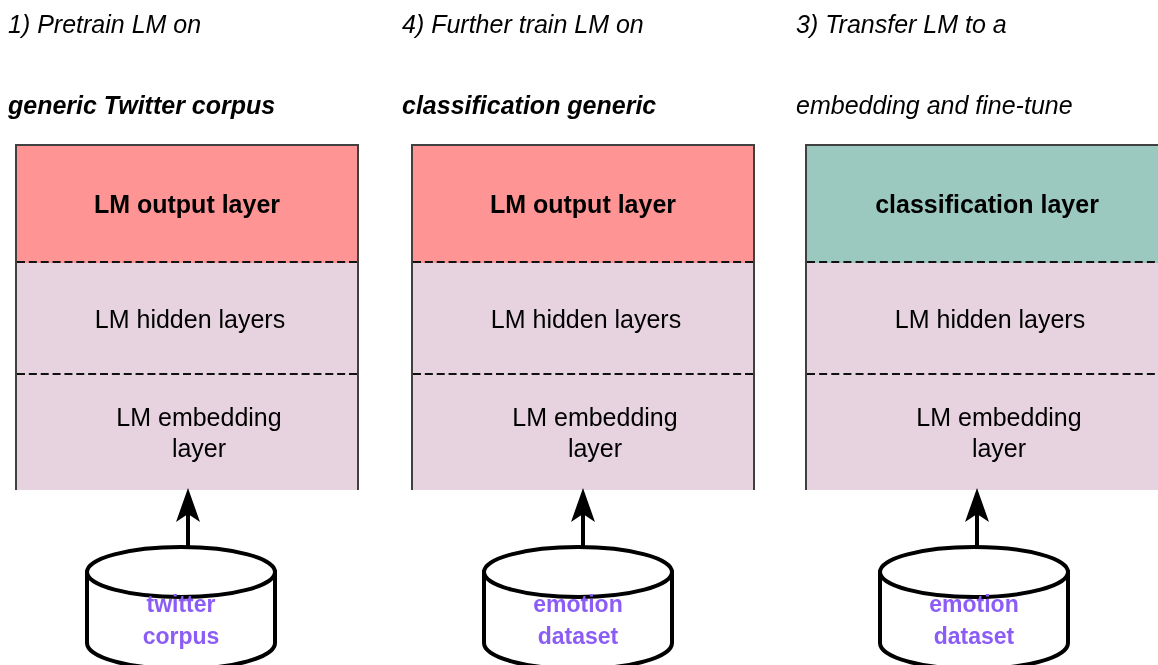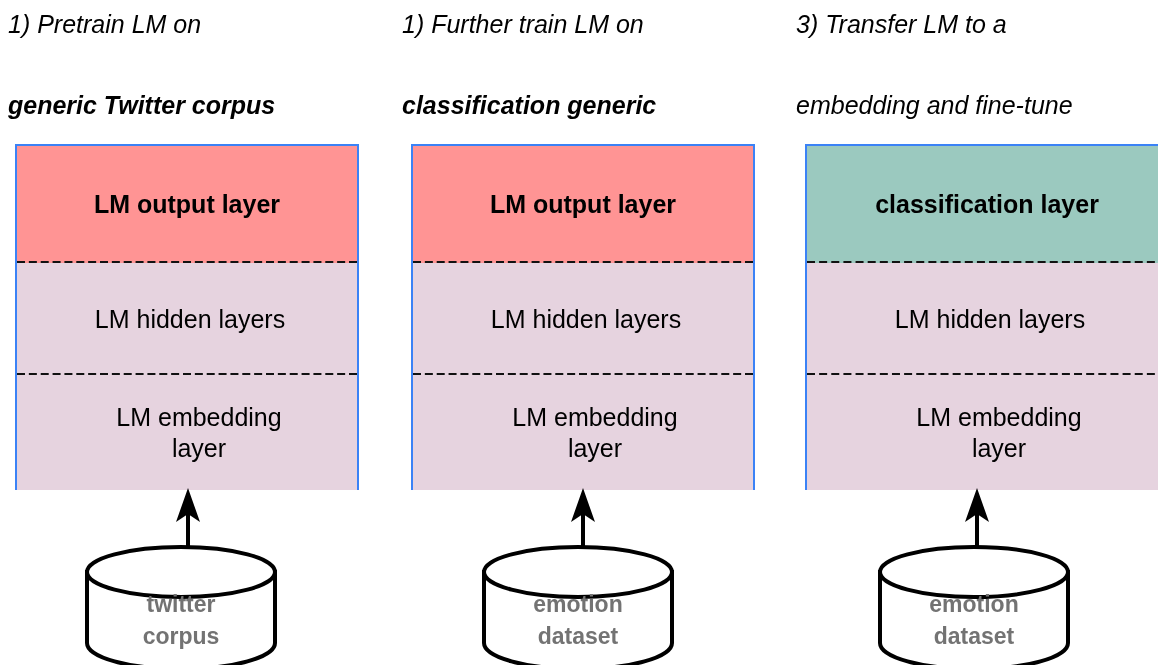--- a/index.html
+++ b/index.html
@@ -30,21 +30,21 @@
     white-space: nowrap;
   }
   .col-title .line1 { display: block; font-weight: normal; }
   .col-title .line2 { display: block; margin-top: 48px; }
   .col-title.bold-second .line2 { font-weight: bold; }
 
   
   .stack {
     position: absolute;
     box-sizing: border-box;
-    border: 2px solid #3b82f6;
+    border: 2px solid #404040;
     background: #5eead4;
   }
   .layer {
     position: relative;
     box-sizing: border-box;
     display: flex;
     align-items: center;
     justify-content: center;
     text-align: center;
     font-size: 25px;
@@ -86,21 +86,21 @@
   
   .cylinder {
     position: absolute;
   }
   .cyl-label {
     position: absolute;
     text-align: center;
     font-weight: bold;
     font-size: 23px;
     line-height: 32px;
-    color: #737373;
+    color: #8b5cf6;
     white-space: nowrap;
   }
   .cyl-label .l1 { display: block; }
   .cyl-label .l2 { display: block; }
 </style>
 </head>
 <body>
 
 <div id="diagram">
 
@@ -134,21 +134,21 @@
   <svg class="cylinder" style="left:84px; top:545px;" width="194" height="125" viewBox="0 0 194 125">
     <path d="M3,27 L3,98 A94,26 0 0 0 191,98 L191,27 Z" fill="#ffffff" stroke="#000" stroke-width="4"></path>
     <ellipse cx="97" cy="27" rx="94" ry="25" fill="#ffffff" stroke="#000" stroke-width="4"></ellipse>
   </svg>
   <div class="cyl-label" style="left:84px; top:588px; width:194px;">
     <span class="l1">twitter</span>
     <span class="l2">corpus</span>
   </div>
 
   <div class="col-title bold-second" style="left:402px; top:8px; width:364px;">
-    <span class="line1">1) Further train LM on</span>
+    <span class="line1">4) Further train LM on</span>
     <span class="line2">classification generic</span>
   </div>
 
   <div class="stack" style="left:411px; top:144px; width:344px; height:346px;">
     <div class="layer layer-output">
       <span>LM output layer</span>
       <div class="dashline" style="bottom:-2px;"></div>
     </div>
     <div class="layer layer-hidden">
       <span>LM hidden layers</span>

